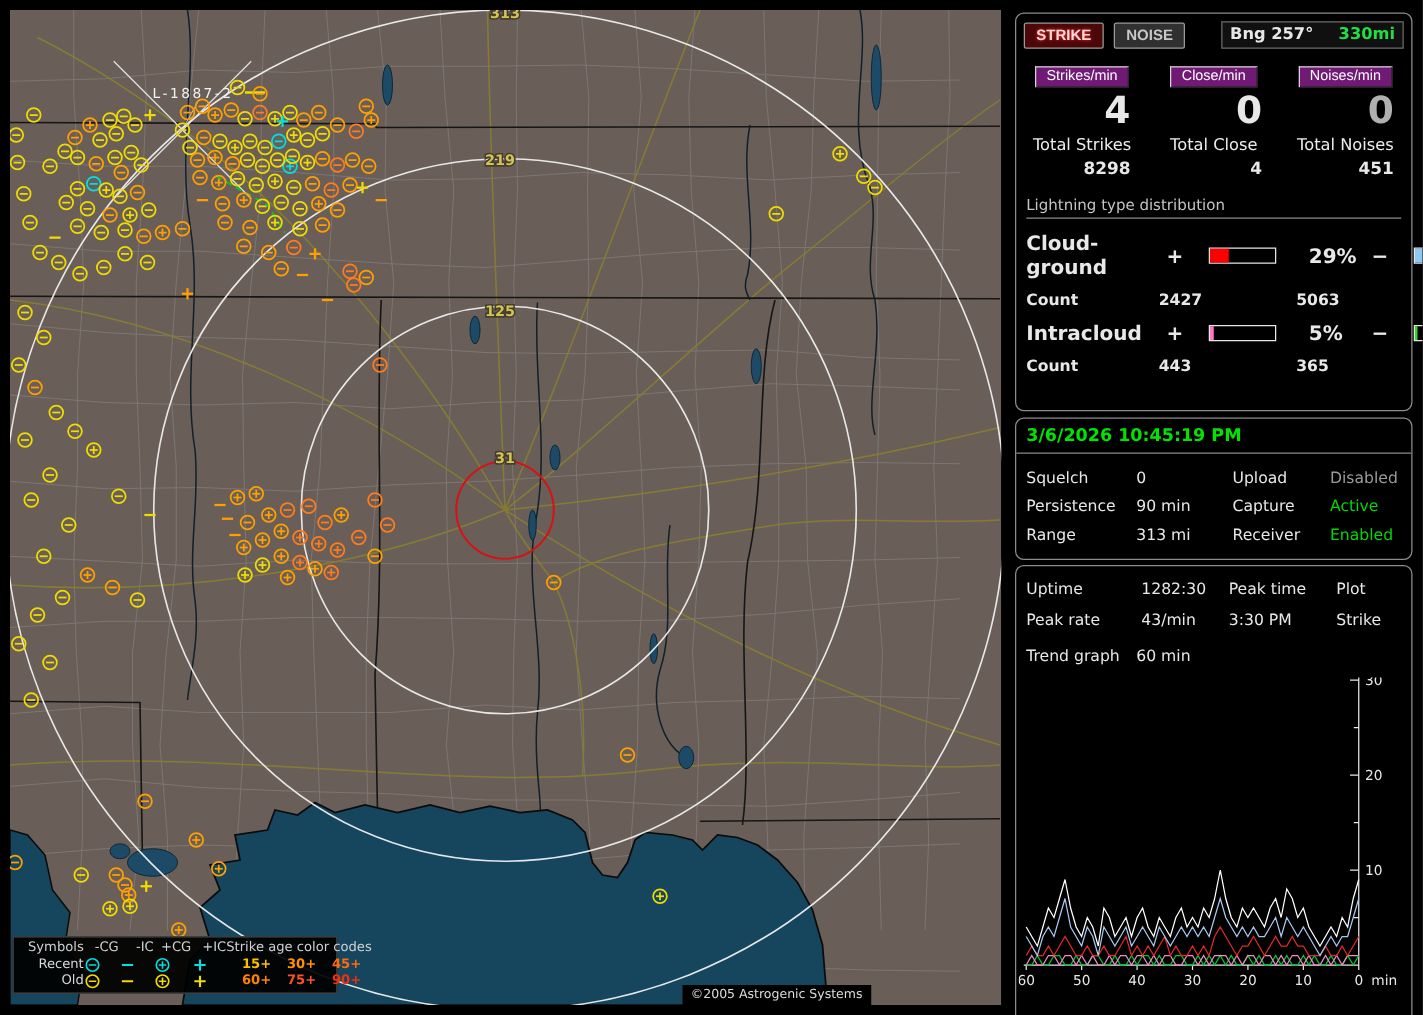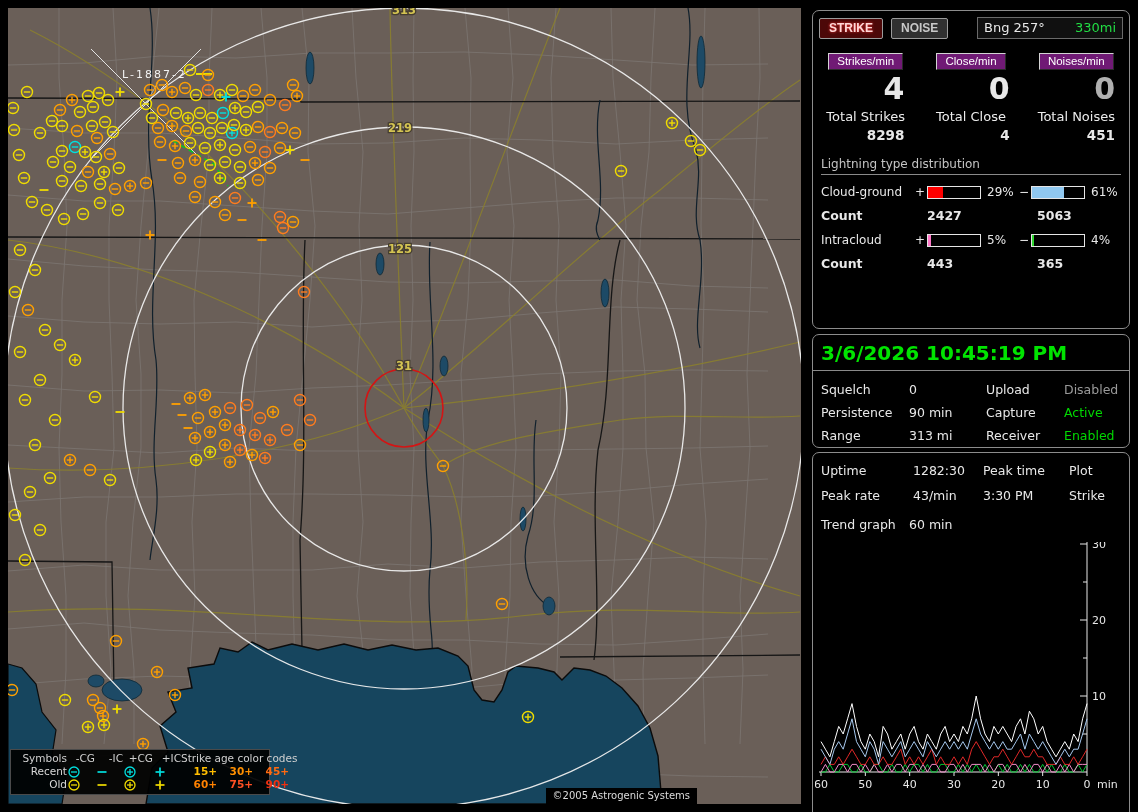--- a/index.html
+++ b/index.html
@@ -23,44 +23,44 @@
       border-radius:7px;box-sizing:border-box;}
   .box-top{top:10px;height:319px;}
   .box-mid{top:334px;height:114px;}
   .box-bot{top:452px;height:392px;}
   .hdr-row{display:flex;align-items:center;margin:6px 6px 0 6px;}
   .btn{font-size:12px;font-weight:bold;border:1px solid #9a9a9a;padding:2px 9px 3px 9px;
       border-radius:2px;cursor:default;}
   .btn-strike{background:#4c0808;color:#ffd8d8;text-shadow:0 0 3px #f33;}
   .btn-noise{background:#303030;color:#c8c8c8;margin-left:8px;}
   .bng-bar{margin-left:auto;display:flex;align-items:center;background:#101010;border:1px solid #6a6a6a;
-      width:132px;padding:2px 6px 3px 6px;font-size:13px;font-weight:normal;}
+      width:132px;padding:2px 6px 3px 6px;font-size:13px;font-weight:bold;}
   .bng-dist{margin-left:auto;color:#22dd44;}
   .counters{display:grid;grid-template-columns:1fr 1fr 1fr;margin-top:14px;}
   .ctr{display:flex;flex-direction:column;}
   .rate-btn{align-self:center;font-size:11.5px;color:#fff;background:#701a75;
       border-top:1px solid #d4d4d4;border-left:1px solid #d4d4d4;
       border-right:1px solid #2a2a2a;border-bottom:1px solid #2a2a2a;
       padding:1px 8px 2px 8px;}
   .rate-val{font-size:30px;font-weight:bold;text-align:right;padding-right:14px;line-height:34px;margin-top:2px;}
   .rate-val.muted{color:#b0b0b0;}
   .total-lbl{font-size:13px;text-align:center;margin-top:3px;color:#ececec;}
   .total-val{font-size:13.5px;font-weight:bold;text-align:right;padding-right:14px;margin-top:3px;}
   .dist-title{font-size:12px;color:#c4c4c4;margin:14px 8px 0 8px;border-bottom:1px solid #8a8a8a;
       padding-bottom:3px;}
   .dist-row{display:grid;grid-template-columns:92px 14px 54px 36px 14px 54px auto;
-      align-items:center;margin:10px 8px 0 8px;font-size:12px;font-weight:normal;}
+      align-items:center;margin:10px 8px 0 8px;font-size:16px;font-weight:bold;gap:20px;}
   .dist-sign{text-align:center;}
   .bar{height:11px;border:1px solid #e6e6e6;background:#000;}
   .bar > div{height:100%;}
   .pct{padding-left:6px;}
   .count-row{display:grid;grid-template-columns:106px 110px auto;margin:9px 8px 0 8px;
       font-size:12.5px;font-weight:bold;}
   
-  .datetime{color:#00e400;font-size:20px;font-weight:bold;padding:6px 8px 5px 8px;
+  .datetime{color:#00e400;font-size:14px;font-weight:bold;padding:6px 8px 5px 8px;
       border-bottom:1px solid #8a8a8a;}
   .status-grid{display:grid;grid-template-columns:88px 77px 78px auto;
       font-size:12.5px;row-gap:8px;padding:11px 8px 0 8px;}
   .val-muted{color:#9a9a9a;}
   .val-green{color:#00d800;}
   
   .stats-grid{display:grid;grid-template-columns:92px 70px 86px auto;font-size:12.5px;
       row-gap:10px;padding:10px 8px 0 8px;}
   .trend-row{display:grid;grid-template-columns:88px auto;font-size:12.5px;padding:14px 8px 0 8px;}
   .trend-chart{margin:10px 0 0 2px;}

